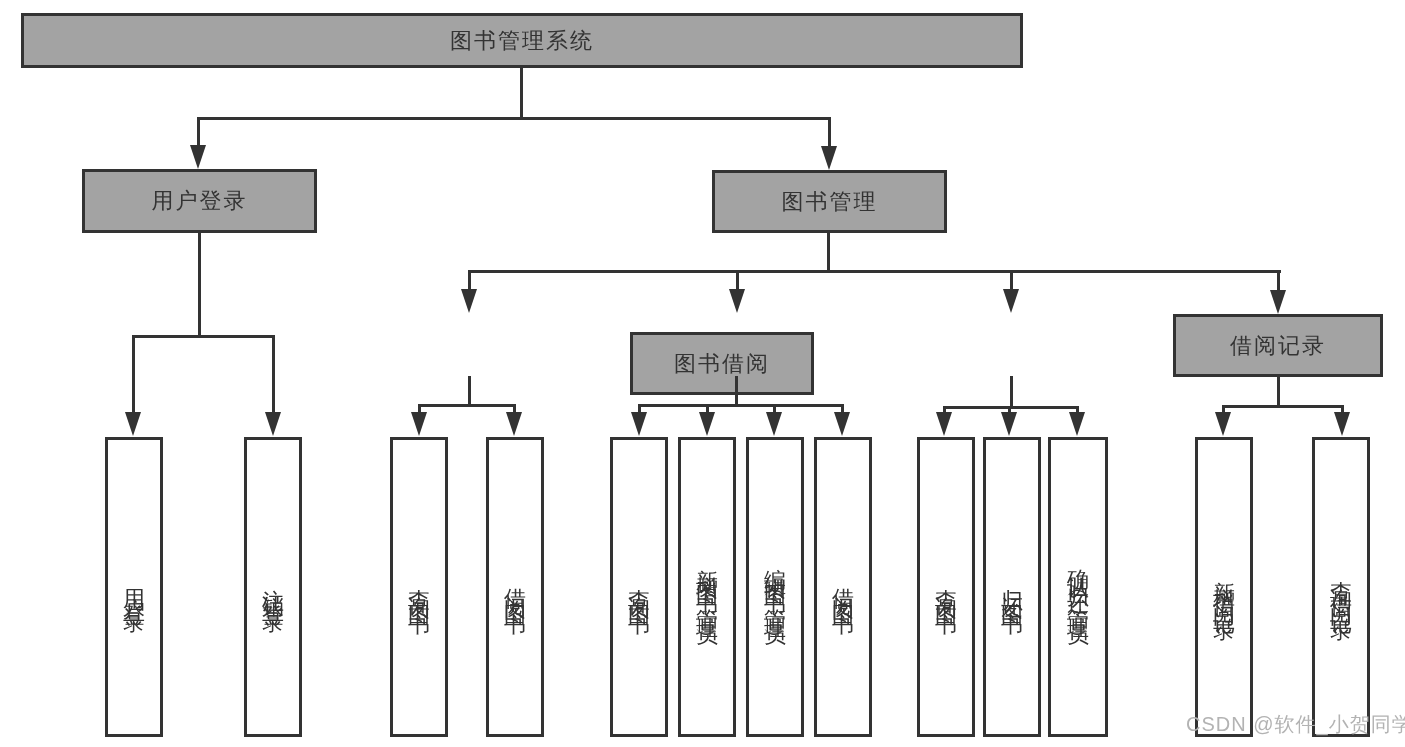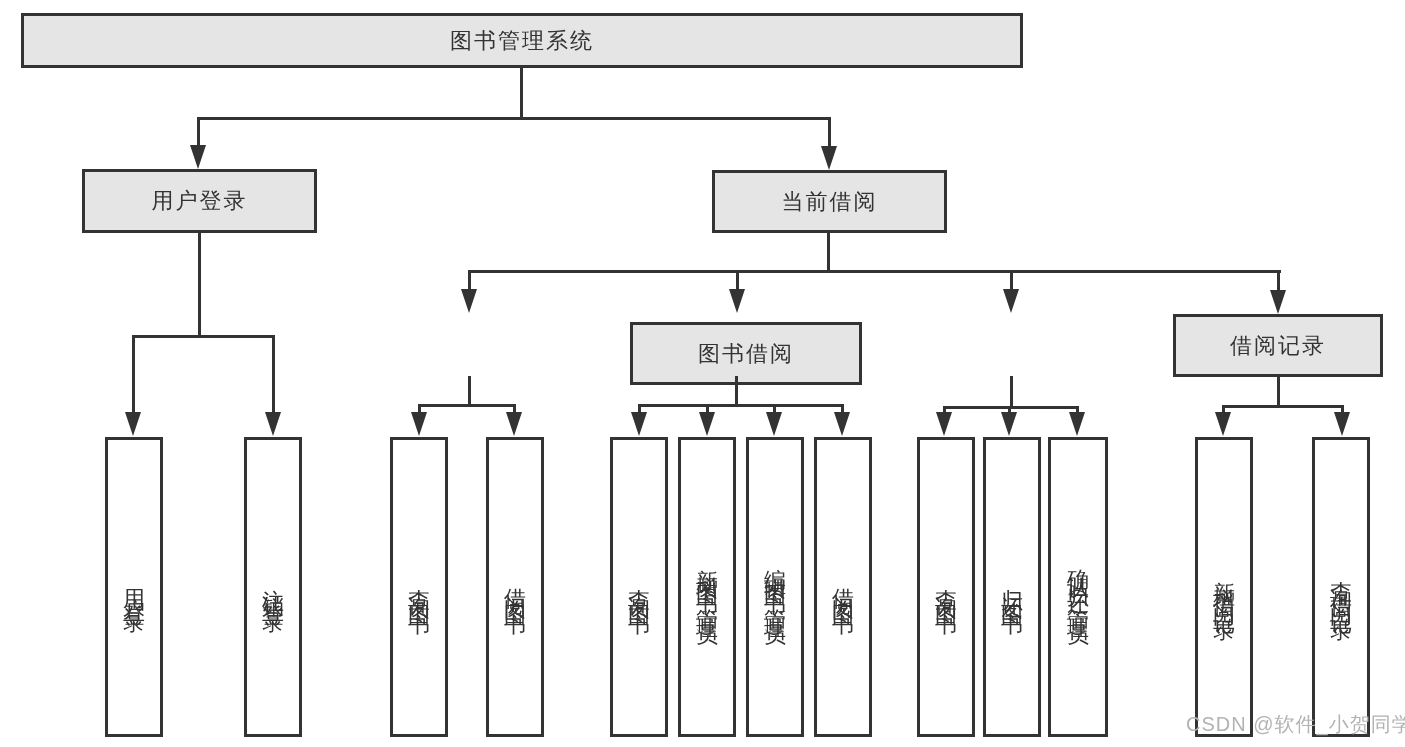--- a/index.html
+++ b/index.html
@@ -1,21 +1,21 @@
 <!DOCTYPE html>
 <html><head>
 <meta charset="utf-8">
 <style>
   html,body{margin:0;padding:0;background:#fff;}
   .stage{
     position:relative;width:1405px;height:747px;background:#ffffff;overflow:hidden;
     font-family:"Liberation Sans","DejaVu Sans",sans-serif;color:#333333;
   }
   .node{
-    position:absolute;box-sizing:border-box;border:3px solid #333333;background:#e5e5e5;
+    position:absolute;box-sizing:border-box;border:3px solid #333333;background:#a3a3a3;
     display:flex;align-items:center;justify-content:center;
     font-size:22px;letter-spacing:2px;white-space:nowrap;
   }
   .leafnode{
     position:absolute;box-sizing:border-box;border:3px solid #333333;background:#ffffff;
     display:flex;align-items:center;justify-content:center;
   }
   .vtext{
     writing-mode:vertical-rl;text-orientation:mixed;
     font-size:22px;letter-spacing:8px;line-height:1;white-space:nowrap;
@@ -39,25 +39,25 @@
 
   <div class="node" style="left:21px;top:13px;width:1002px;height:55px;">
     <span>图书管理系统</span>
   </div>
 
   <div class="node" style="left:82px;top:169px;width:235px;height:64px;">
     <span>用户登录</span>
   </div>
 
   <div class="node" style="left:712px;top:170px;width:235px;height:63px;">
-    <span>当前借阅</span>
+    <span>图书管理</span>
   </div>
 
 
-  <div class="node" style="left:630px;top:322px;width:232px;height:63px;">
+  <div class="node" style="left:630px;top:332px;width:184px;height:63px;">
     <span>图书借阅</span>
   </div>
 
 
   <div class="node" style="left:1173px;top:314px;width:210px;height:63px;">
     <span>借阅记录</span>
   </div>
 
   <div class="leafnode" style="left:105px;top:437px;width:58px;height:300px;">
     <span class="vtext">用户登录</span>

